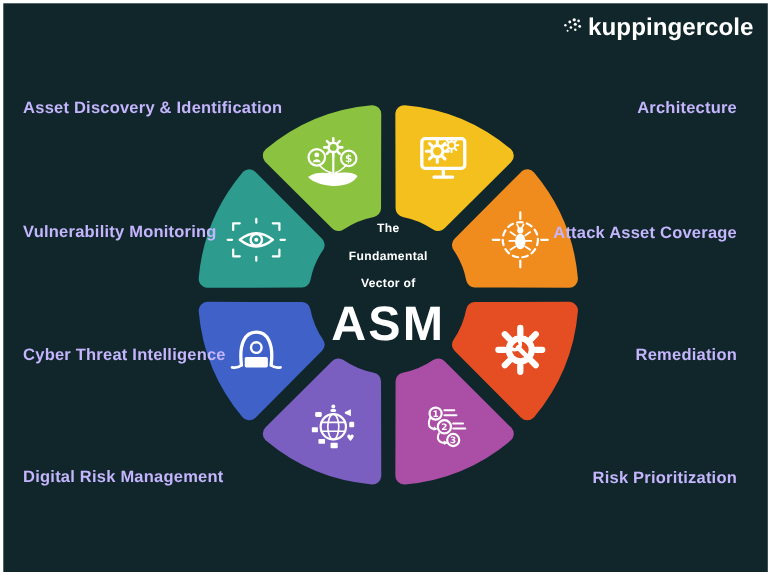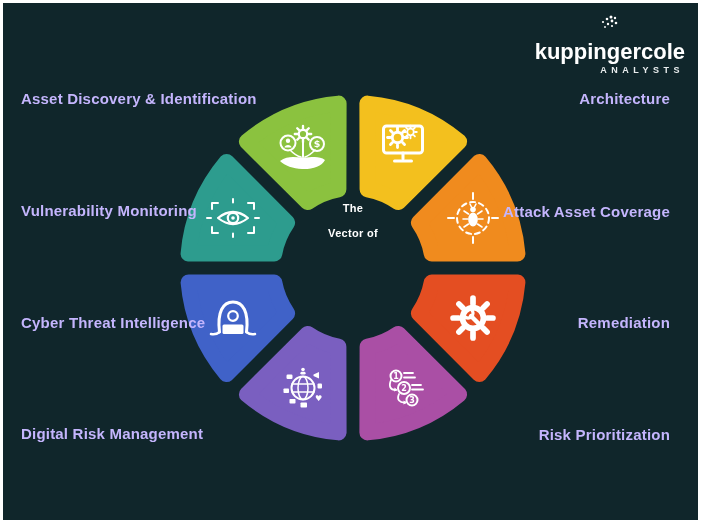--- a/index.html
+++ b/index.html
@@ -23,21 +23,21 @@
   
   .center{
     position:absolute;left:233px;top:196px;width:240px;text-align:center;
     color:#ffffff;z-index:5;
   }
   .center .line{font-size:11px;font-weight:bold;line-height:25px;letter-spacing:.3px;}
   .center .asm{font-size:44px;font-weight:800;letter-spacing:2px;line-height:46px;margin-top:1px;}
 
   
   .logo{position:absolute;top:12px;right:16px;text-align:right;color:#ffffff;z-index:6;}
-  .logo .brandrow{display:flex;align-items:center;justify-content:flex-end;gap:3px;flex-direction:column;}
+  .logo .brandrow{display:flex;align-items:center;justify-content:flex-end;gap:3px;}
   .logo .brand{font-size:22px;font-weight:800;letter-spacing:0px;line-height:26px;}
   .logo .analysts{font-size:9px;font-weight:bold;letter-spacing:4.5px;color:#e9edee;margin-top:0px;padding-right:1px;}
 
   #wheel{position:absolute;left:143px;top:58px;z-index:4;}
   svg text{font-family:"DejaVu Sans","Liberation Sans",sans-serif;}
 </style>
 </head>
 <body style="background: rgb(16, 38, 43);">
 
 <div class="frame"></div>
@@ -52,35 +52,36 @@
         <circle cx="9" cy="12" r="1.2"></circle>
           <circle cx="13" cy="9" r="1.4"></circle>
           <circle cx="16" cy="6" r="1.2"></circle>
         <circle cx="13" cy="14" r="1.1"></circle>
           <circle cx="17" cy="11" r="1.3"></circle>
           <circle cx="6" cy="15" r="0.9"></circle>
       </g>
     </svg>
     <span class="brand">kuppingercole</span>
   </div>
-  <div class="analysts">ANALYSTS</div>
 </div>
 
 <div class="lbl left l1">Asset Discovery &amp; Identification</div>
 <div class="lbl left l2">Vulnerability Monitoring</div>
 <div class="lbl left l3">Cyber Threat Intelligence</div>
 <div class="lbl left l4">Digital Risk Management</div>
 <div class="lbl right r1">Architecture</div>
 <div class="lbl right r2">Attack Asset Coverage</div>
 <div class="lbl right r3">Remediation</div>
 <div class="lbl right r4">Risk Prioritization</div>
 
 <div class="center">
   <div class="line">The</div>
+  <div class="line">Fundamental</div>
   <div class="line">Vector of</div>
+  <div class="asm">ASM</div>
 </div>
 
 <svg id="wheel" width="420" height="420" viewBox="-210 -210 420 420">
   <defs>
     <g id="gear">
       <circle r="5.5" fill="none" stroke="#fff" stroke-width="3"></circle>
       <path d="M0,-7.5 L0,-10.5 M5.3,-5.3 L7.4,-7.4 M7.5,0 L10.5,0 M5.3,5.3 L7.4,7.4 M0,7.5 L0,10.5 M-5.3,5.3 L-7.4,7.4 M-7.5,0 L-10.5,0 M-5.3,-5.3 L-7.4,-7.4" stroke="#fff" stroke-width="3" stroke-linecap="round"></path>
     </g>
   </defs>
 

